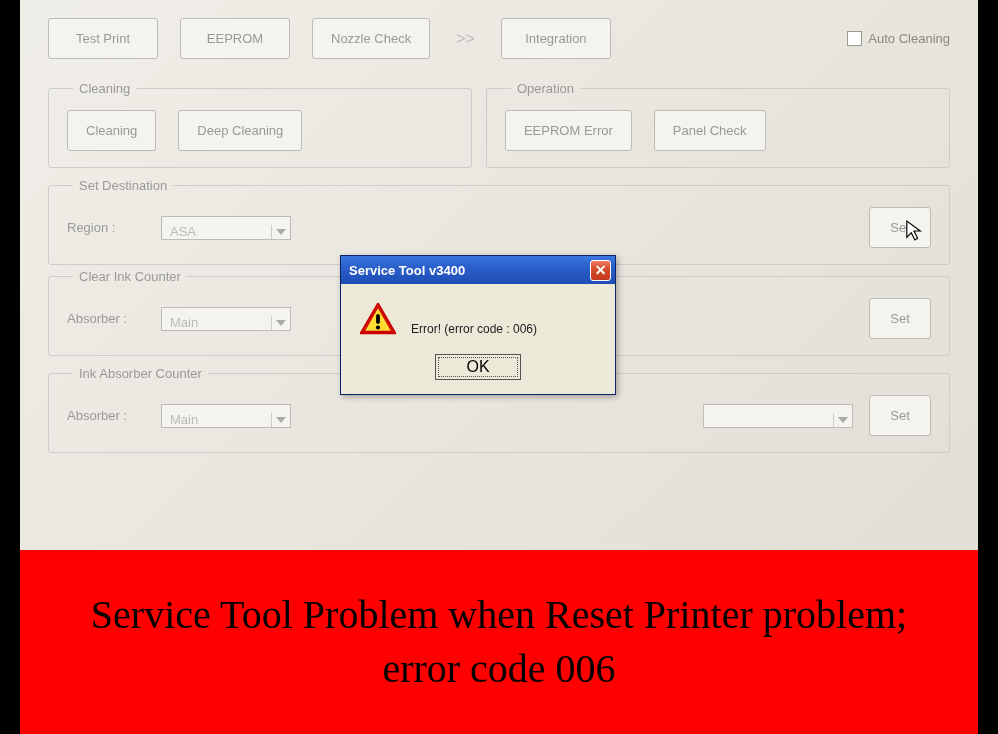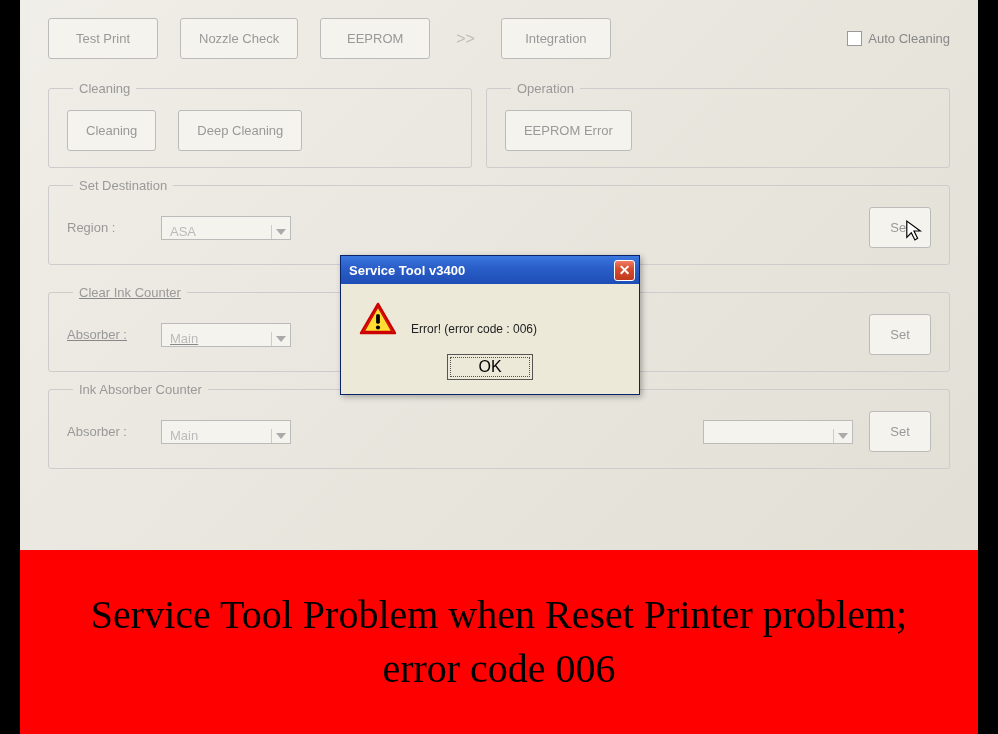--- a/index.html
+++ b/index.html
@@ -114,21 +114,21 @@
       height: 24px;
       pointer-events: none;
     }
     .cursor svg { width: 100%; height: 100%; }
 
     
     .dialog {
       position: absolute;
       left: 340px;
       top: 255px;
-      width: 300px;
+      width: 276px;
       background: #ece9d8;
       border: 1px solid #0a246a;
       box-shadow: 2px 2px 6px rgba(0,0,0,0.3);
     }
     .titlebar {
       height: 28px;
       background: linear-gradient(to bottom, #3b77e0 0%, #2b5fc9 40%, #1e4db5 100%);
       display: flex;
       align-items: center;
       padding: 0 4px 0 8px;
@@ -202,22 +202,22 @@
       line-height: 1.35;
     }
   </style>
 </head>
 <body>
 
 <div class="app-window">
 
   <div class="top-row">
     <button class="btn">Test Print</button>
+    <button class="btn">EEPROM</button>
     <button class="btn">Nozzle Check</button>
-    <button class="btn">EEPROM</button>
     <span class="chev">&gt;&gt;</span>
     <button class="btn">Integration</button>
     <div class="spacer-flex"></div>
     <label class="checkbox-wrap">
       <span class="checkbox"></span>
       <span>Auto Cleaning</span>
     </label>
   </div>
 
   <div class="group-row">
@@ -225,25 +225,26 @@
       <legend>Cleaning</legend>
       <div class="group-inner">
         <button class="btn">Cleaning</button>
         <button class="btn">Deep Cleaning</button>
       </div>
     </fieldset>
     <fieldset class="group g2">
       <legend>Operation</legend>
       <div class="group-inner">
         <button class="btn">EEPROM Error</button>
+        <button class="btn">Panel Check</button>
       </div>
     </fieldset>
   </div>
 
-  <fieldset class="group full" style="margin-bottom:20px;">
+  <fieldset class="group full" style="margin-bottom:4px;">
     <legend>Set Destination</legend>
     <div class="row-inline">
       <span class="lbl">Region :</span>
       <div class="combo">
         <span>ASA</span>
         <span style="flex:1"></span>
         <span class="arrow-btn">
             <span class="chev-down"></span>
           </span>
       </div>
@@ -251,21 +252,21 @@
         <button class="btn btn-set">Set</button>
         <div class="cursor" style="left:36px; top:12px; position:absolute;">
           <svg viewBox="0 0 20 26">
               <path d="M2 2 L2 20 L7 15 L11 23 L14 21 L10 13 L17 13 Z" fill="#fff" stroke="#000" stroke-width="1.3"></path>
             </svg>
         </div>
       </div>
     </div>
   </fieldset>
 
-  <fieldset class="group full" style="margin-bottom:10px;text-decoration:underline;">
+  <fieldset class="group full" style="margin-bottom:10px;">
     <legend>Clear Ink Counter</legend>
     <div class="row-inline">
       <span class="lbl">Absorber :</span>
       <div class="combo">
         <span>Main</span>
         <span style="flex:1"></span>
         <span class="arrow-btn">
             <span class="chev-down"></span>
           </span>
       </div>

